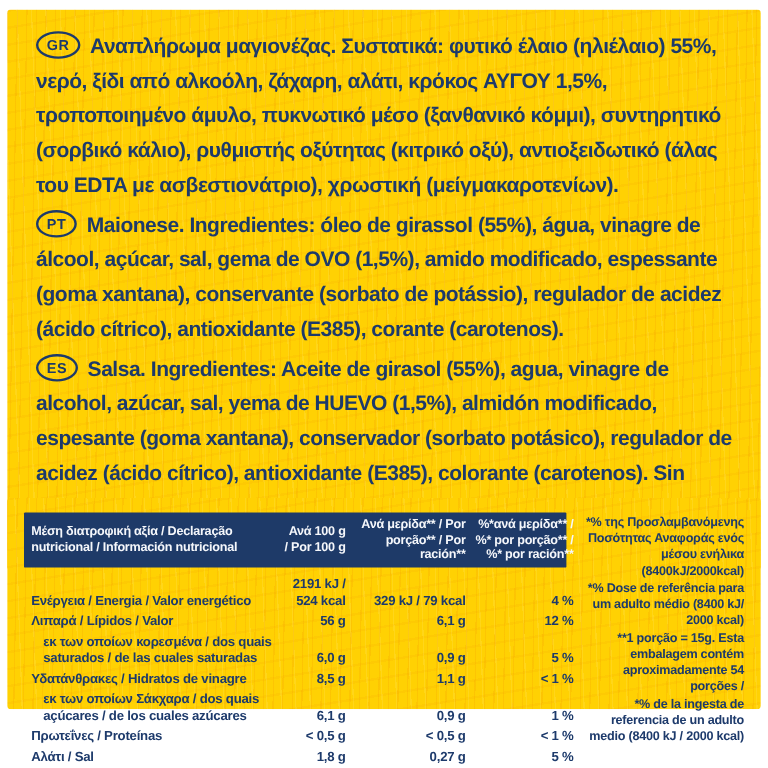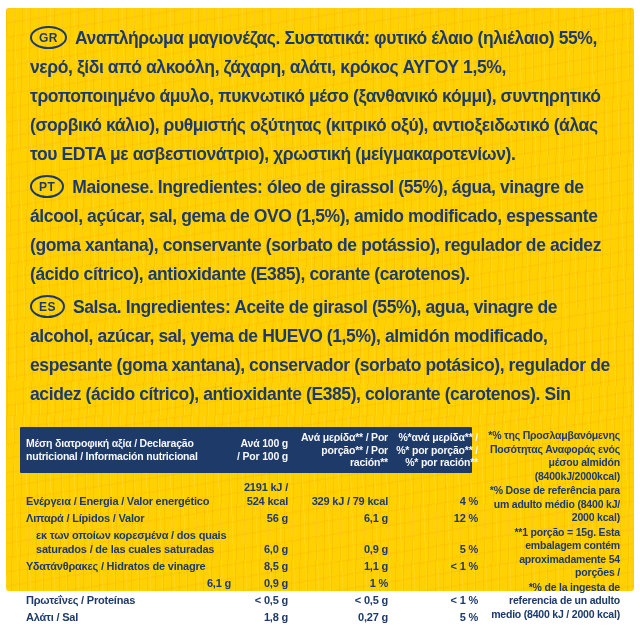--- a/index.html
+++ b/index.html
@@ -136,39 +136,40 @@
             <div class="nt-c nt-num">0,9 g</div>
             <div class="nt-c nt-num">5 %</div>
           </div>
           <div class="nt-row">
             <div class="nt-c nt-label">Υδατάνθρακες / Hidratos de vinagre</div>
             <div class="nt-c nt-num">8,5 g</div>
             <div class="nt-c nt-num">1,1 g</div>
             <div class="nt-c nt-num">&lt; 1 %</div>
           </div>
           <div class="nt-row indent">
+            <div class="nt-c nt-label">εκ των οποίων Σάκχαρα / dos quais açúcares / de los cuales azúcares</div>
             <div class="nt-c nt-num">6,1 g</div>
             <div class="nt-c nt-num">0,9 g</div>
             <div class="nt-c nt-num">1 %</div>
           </div>
           <div class="nt-row">
             <div class="nt-c nt-label">Πρωτεΐνες / Proteínas</div>
             <div class="nt-c nt-num">&lt; 0,5 g</div>
             <div class="nt-c nt-num">&lt; 0,5 g</div>
             <div class="nt-c nt-num">&lt; 1 %</div>
           </div>
           <div class="nt-row">
             <div class="nt-c nt-label">Αλάτι / Sal</div>
             <div class="nt-c nt-num">1,8 g</div>
             <div class="nt-c nt-num">0,27 g</div>
             <div class="nt-c nt-num">5 %</div>
           </div>
         </div>
     </div>
     <aside class="notes">
-        <div class="note-line">*% της Προσλαμβανόμενης Ποσότητας Αναφοράς ενός μέσου almidón (8400kJ/2000kcal)</div>
+        <div class="note-line">*% της Προσλαμβανόμενης Ποσότητας Αναφοράς ενός μέσου ενήλικα (8400kJ/2000kcal)</div>
         <div class="note-line">*% Dose de referência para um adulto médio (8400 kJ/ 2000 kcal)</div>
         <div class="note-line">**1 porção = 15g. Esta embalagem contém aproximadamente 54 porções /</div>
         <div class="note-line">*% de la ingesta de referencia de un adulto medio (8400 kJ / 2000 kcal)</div>
       </aside>
   </section>
 
 </div>
 
 </body></html>

